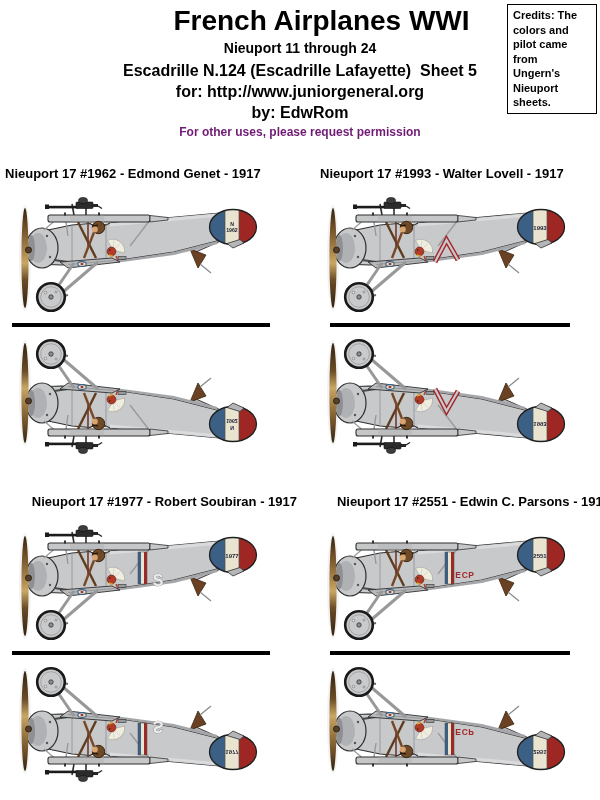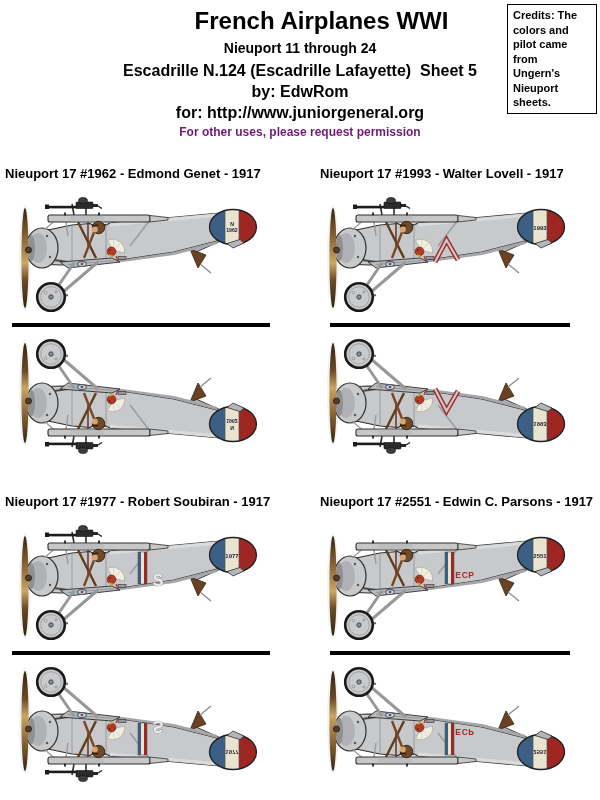--- a/index.html
+++ b/index.html
@@ -1,47 +1,47 @@
 <!DOCTYPE html>
 <html><head>
 <meta charset="utf-8">
 <style>
   html,body{margin:0;padding:0;}
   body{width:600px;height:800px;background:#fff;position:relative;overflow:hidden;
        font-family:"Liberation Sans",sans-serif;color:#000;}
   .header{position:absolute;top:5px;left:0;width:600px;text-align:center;}
-  .title{font-size:24px;font-weight:bold;line-height:31px;padding-left:43px;}
+  .title{font-size:28px;font-weight:bold;line-height:31px;padding-left:43px;}
   .sub1{font-size:14px;font-weight:bold;line-height:24px;}
   .sub2{font-size:16px;font-weight:bold;line-height:21px;}
   .pre{white-space:pre;}
   .perm{font-size:12px;font-weight:bold;line-height:19px;color:#701a75;}
   .credits{position:absolute;left:507px;top:4px;width:78px;border:1px solid #000;
            padding:3px 5px;font-size:11px;font-weight:bold;line-height:1.32;
            white-space:pre-line;background:#fff;}
   .unit{position:absolute;width:292px;height:295px;}
-  .unit.r1{top:166px;} .unit.r2{top:494px;}
+  .unit.r1{top:166px;} .unit.r2{top:494px;text-align:right;}
   .unit.c1{left:5px;}  .unit.c2{left:318px;}
   .plane-label{font-size:13px;font-weight:bold;white-space:nowrap;}
   .unit.c2 .plane-label{padding-left:2px;}
   .plane{position:absolute;left:9px;top:28px;width:250px;height:126px;}
   .unit.c2 .plane{left:4px;}
   .plane.flipped{top:165px;transform:scaleY(-1);}
   .fold-line{position:absolute;left:7px;top:157px;width:258px;height:4px;background:#000;}
   .unit.c2 .fold-line{left:12px;width:240px;}
   svg{display:block;}
 </style>
 </head>
 <body>
 
 <div class="header">
   <div class="title">French Airplanes WWI</div>
   <div class="sub1">Nieuport 11 through 24</div>
   <div class="sub2 pre">Escadrille N.124 (Escadrille Lafayette)  Sheet 5</div>
+  <div class="sub2">for: http://www.juniorgeneral.org</div>
   <div class="sub2">by: EdwRom</div>
-  <div class="sub2">for: http://www.juniorgeneral.org</div>
   <div class="perm">For other uses, please request permission</div>
 </div>
 
 <div class="credits">Credits: The
 colors and
 pilot came
 from
 Ungern's
 Nieuport
 sheets.</div>

